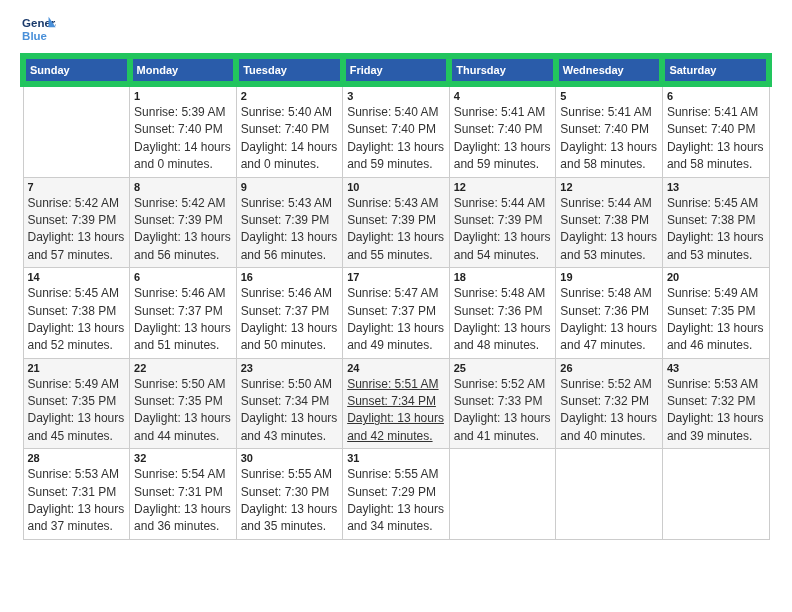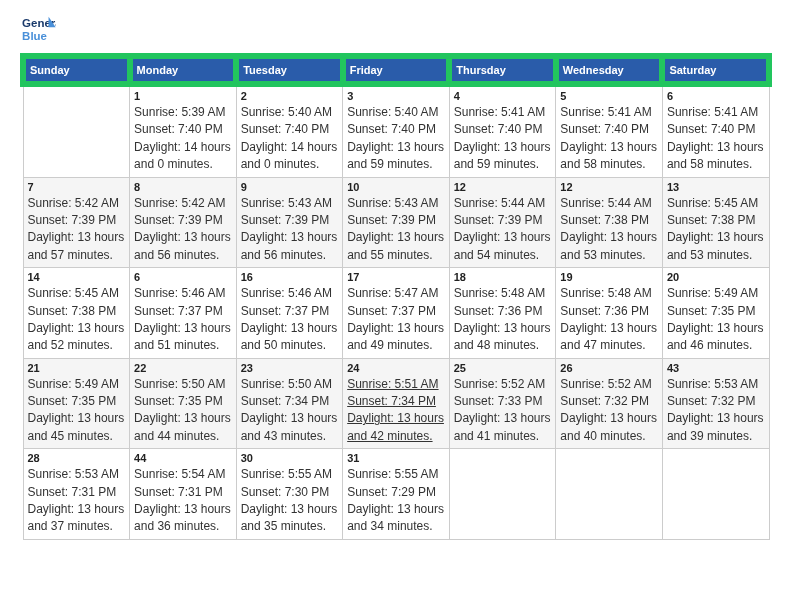--- a/index.html
+++ b/index.html
@@ -325,21 +325,21 @@
         </tr>
         <tr>
           <td>
             <span class="day-num">28</span>
             <div class="day-info" style="white-space: pre-line;">Sunrise: 5:53 AM
 Sunset: 7:31 PM
 Daylight: 13 hours
 and 37 minutes.</div>
           </td>
           <td>
-            <span class="day-num">44</span>
+            <span class="day-num">32</span>
             <div class="day-info" style="white-space: pre-line;">Sunrise: 5:54 AM
 Sunset: 7:31 PM
 Daylight: 13 hours
 and 36 minutes.</div>
           </td>
           <td>
             <span class="day-num">30</span>
             <div class="day-info" style="white-space: pre-line;">Sunrise: 5:55 AM
 Sunset: 7:30 PM
 Daylight: 13 hours

